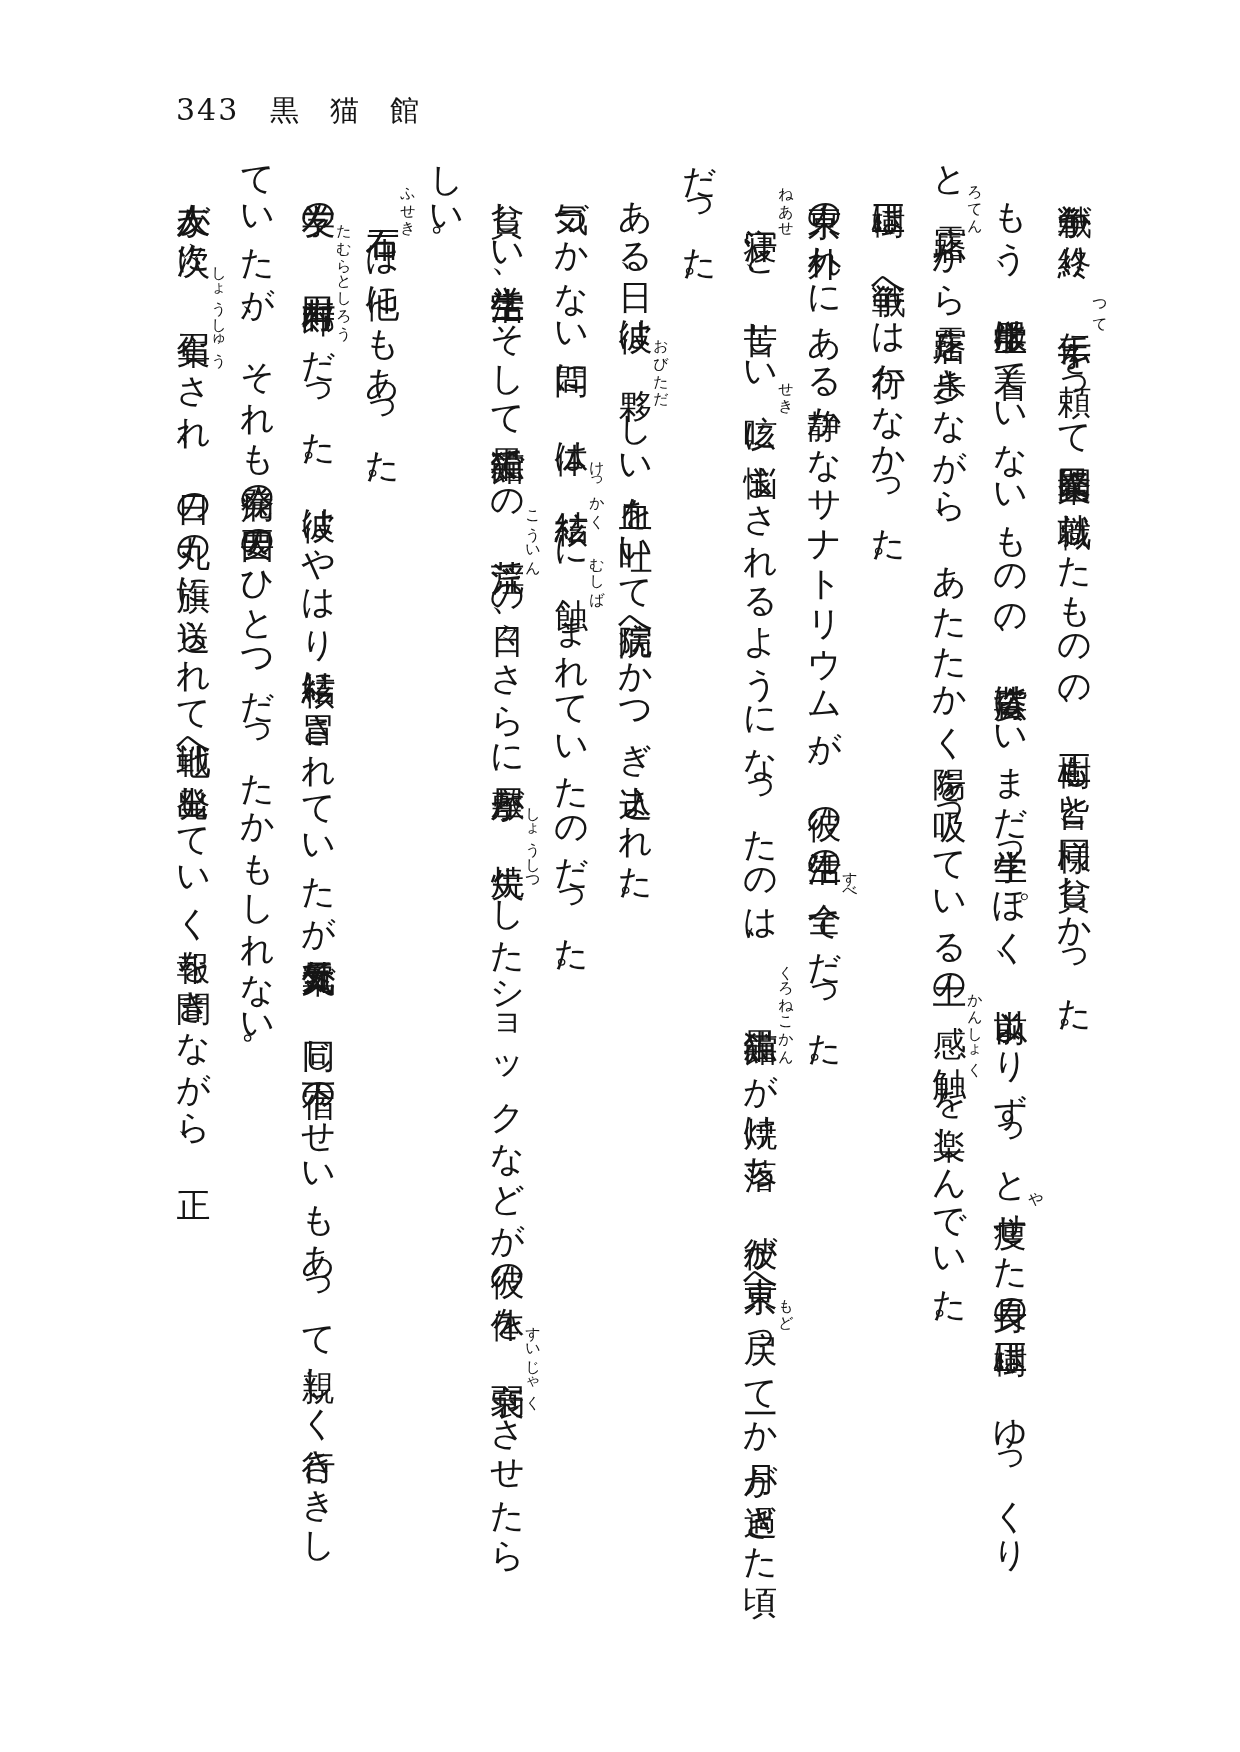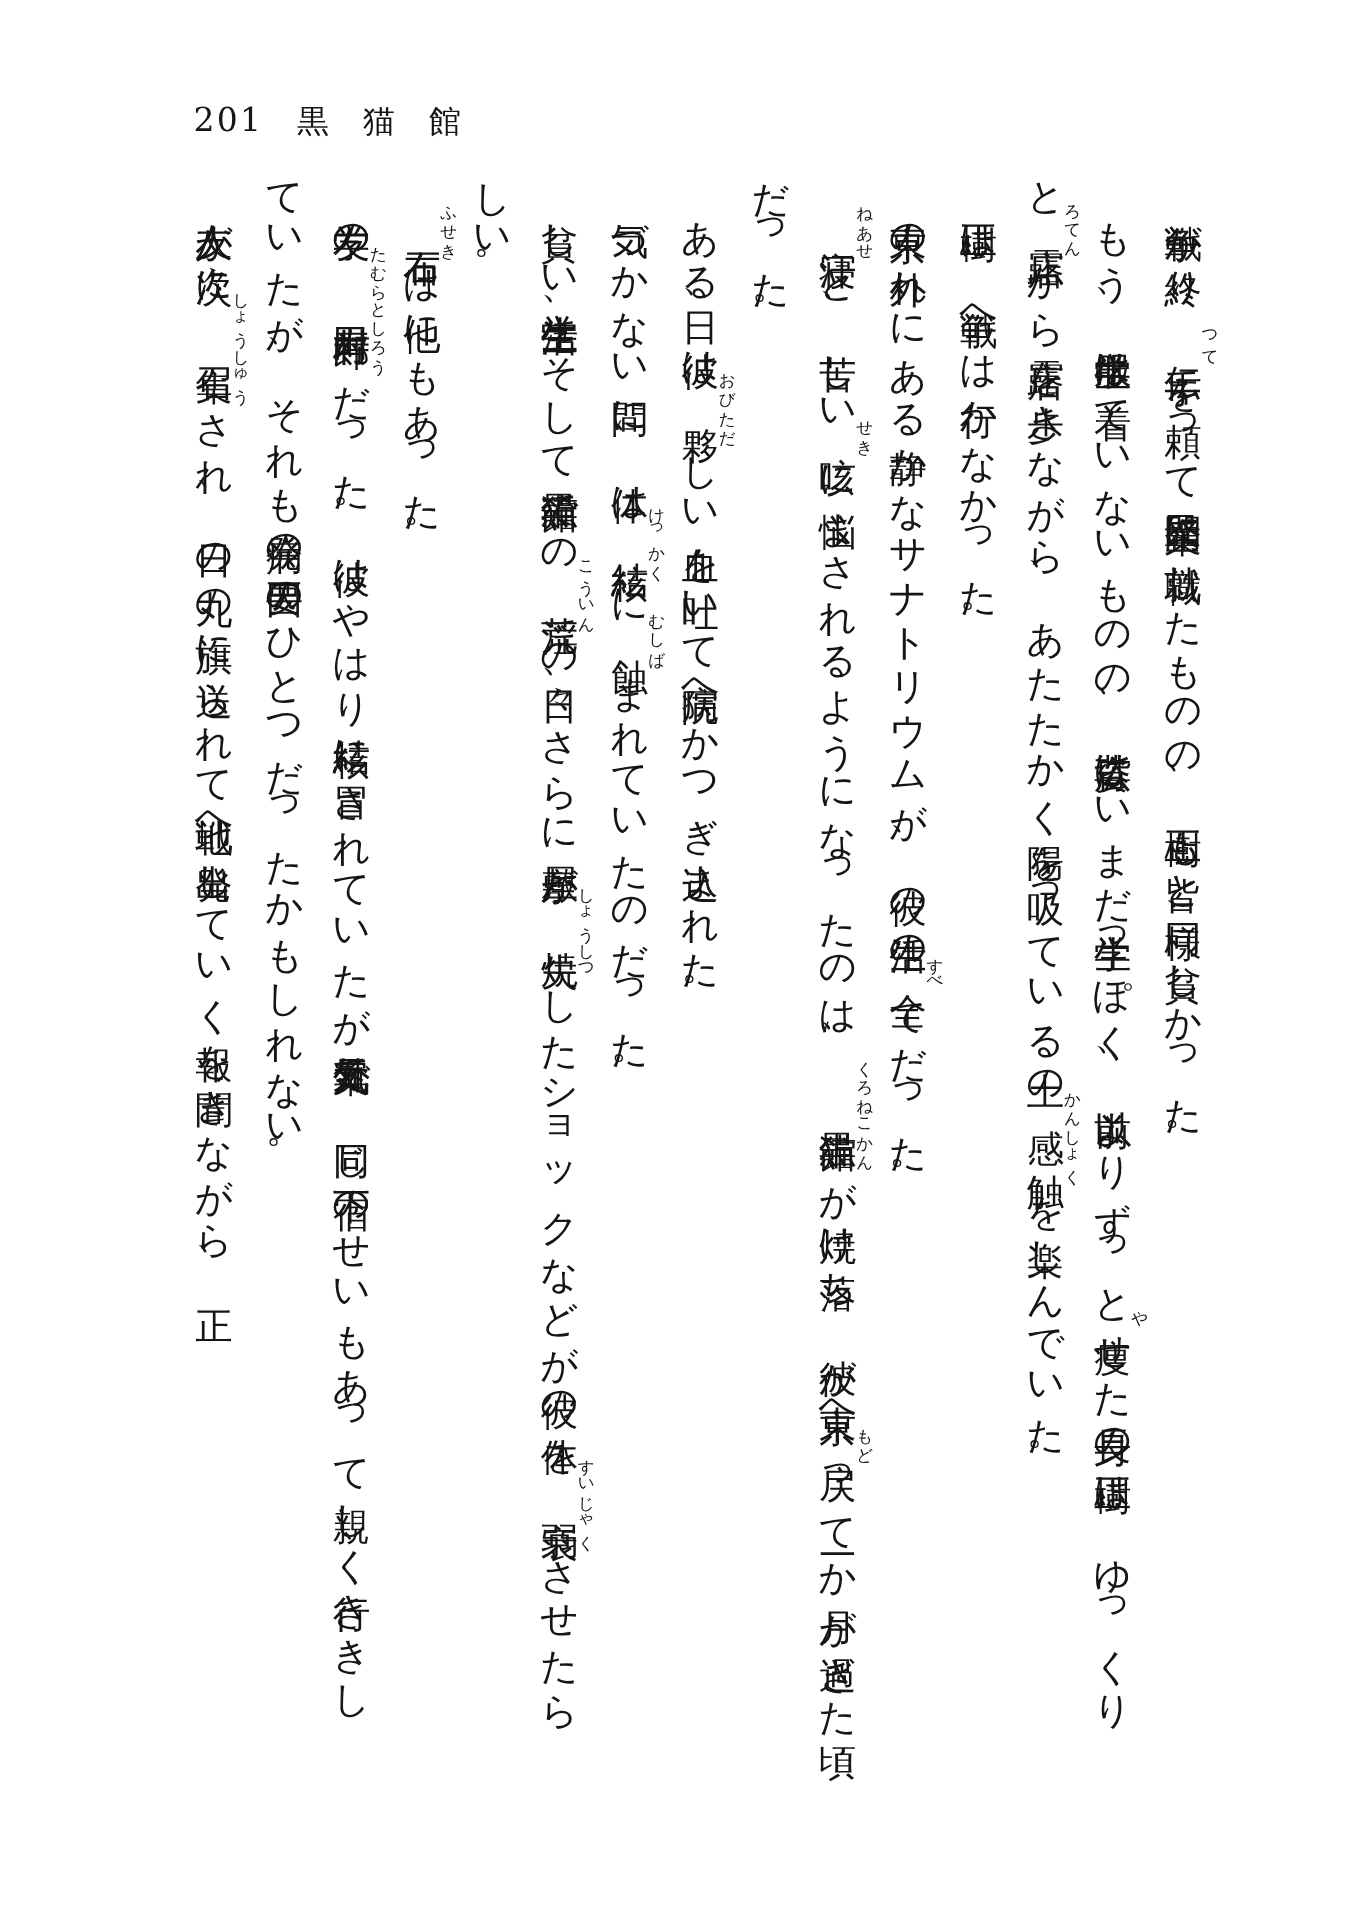--- a/index.html
+++ b/index.html
@@ -65,21 +65,21 @@
     font-size: 15px;
     line-height: 1;
     letter-spacing: 0;
     text-orientation: upright;
   }
 </style>
 </head>
 <body>
 
 <div class="running-head">
-  <span class="page-number">201</span>
+  <span class="page-number">343</span>
   <span class="running-title">黒猫館</span>
 </div>
 
 <div class="text-body">
     <p class="para">戦争が終り、<ruby>伝手<rt>つて</rt></ruby>を頼って民間企業に就職したものの、正樹も皆と同様、貧しかった。</p>
     <p class="para">もう、学生服は着ていないものの、背広姿はいまだ学生っぽく、以前よりずっと<ruby>痩<rt>や</rt></ruby>せた長身の正樹は、ゆっくりと<ruby>露店<rt>ろてん</rt></ruby>から露店を歩きながら、あたたかく陽を吸っている土の<ruby>感<rt>かん</rt></ruby><ruby>触<rt>しょく</rt></ruby>を楽しんでいた。</p>
     <p class="para">正樹は、戦争へは行かなかった。</p>
     <p class="para">東京の外れにある静かなサナトリウムが、彼の生活の<ruby>全<rt>すべ</rt></ruby>てだった。</p>
     <p class="para"><ruby>寝汗<rt>ねあせ</rt></ruby>と、苦しい<ruby>咳<rt>せき</rt></ruby>に悩まされるようになったのは、<ruby>黒猫館<rt>くろねこかん</rt></ruby>が焼け落ち、彼が東京へ<ruby>戻<rt>もど</rt></ruby>って一か月が過ぎた頃だった。</p>
     <p class="para">ある日、彼は<ruby>夥<rt>おびただ</rt></ruby>しい血を吐いて病院へかつぎ込まれた。</p>

